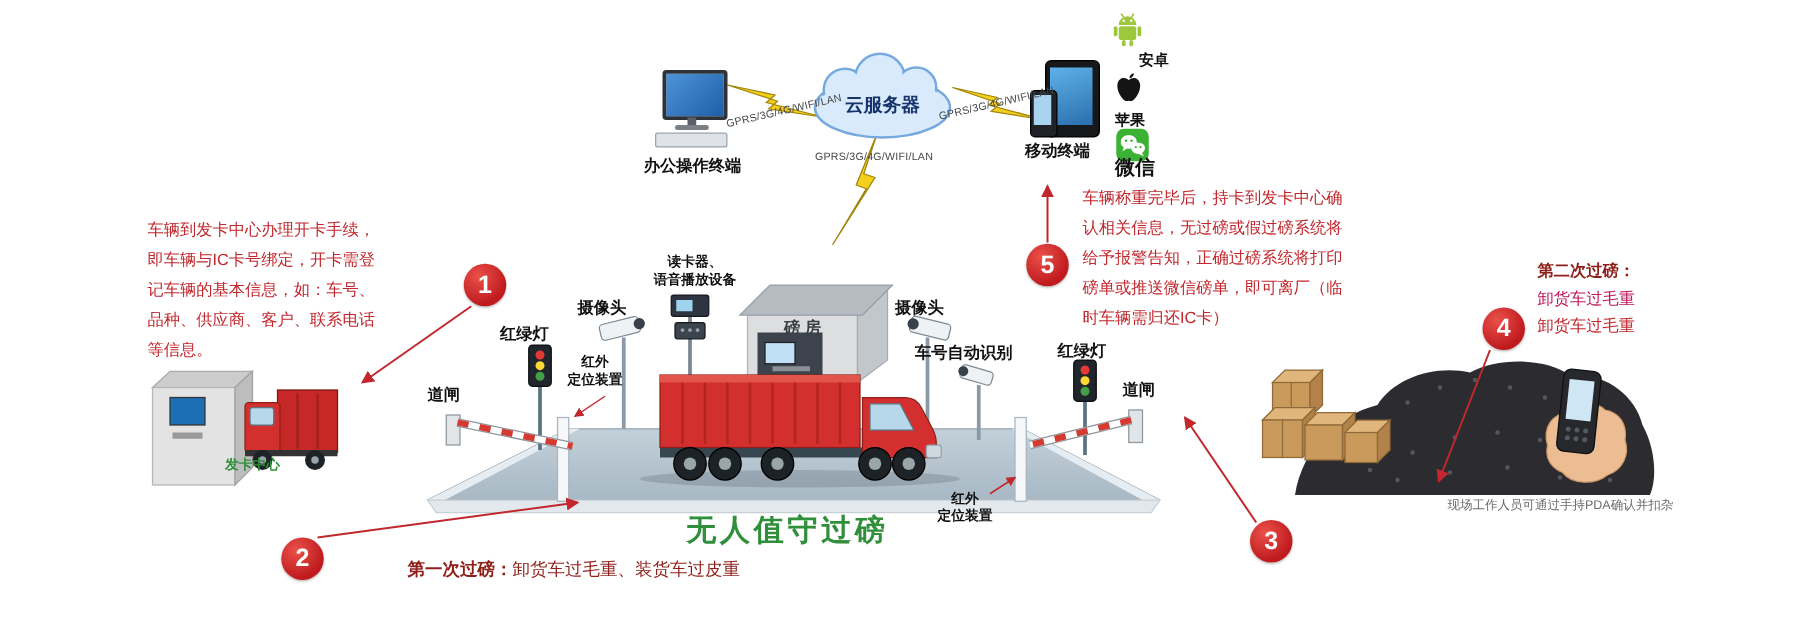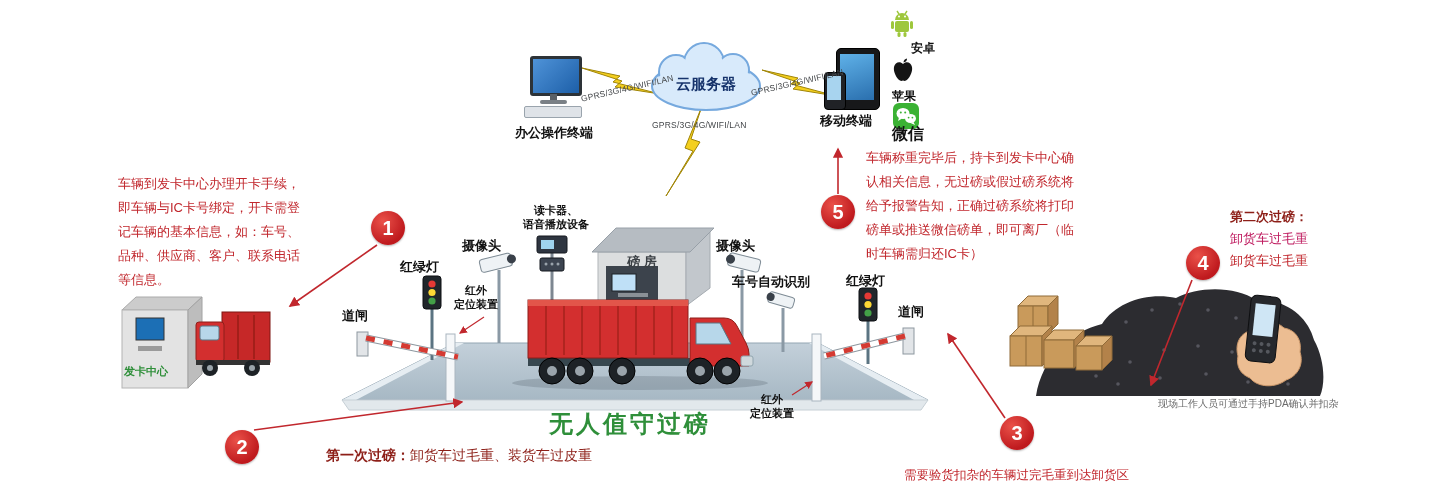--- a/index.html
+++ b/index.html
@@ -348,21 +348,20 @@
   <div class="abs" style="left:1230px;top:206px;font-size:13px;line-height:22px;">
     <div style="font-weight:bold;color:#8d1f18;">第二次过磅：</div>
     <div style="color:#be185d;">卸货车过毛重</div>
     <div style="color:#c1272d;">卸货车过毛重</div>
   </div>
 
   <div class="abs" style="left:326px;top:447px;font-size:14px;white-space:nowrap;">
     <span style="font-weight:bold;color:#8d1f18;">第一次过磅：</span><span style="color:#8d1f18;">卸货车过毛重、装货车过皮重</span>
   </div>
 
-  <div class="abs" style="left:904px;top:467px;font-size:12.5px;color:#c1272d;white-space:nowrap;">需要验货扣杂的车辆过完毛重到达卸货区</div>
   <div class="abs" style="left:1158px;top:397px;font-size:10px;color:#6b6b6b;white-space:nowrap;">现场工作人员可通过手持PDA确认并扣杂</div>
 
   <div class="abs" style="left:540px;top:408px;width:180px;text-align:center;font-size:24px;font-weight:bold;letter-spacing:3px;color:#2f8f3a;">无人值守过磅</div>
 
   <div class="lbl" style="left:462px;top:237px;">摄像头</div>
   <div class="lbl" style="left:716px;top:237px;">摄像头</div>
 
   <div class="abs" style="left:512px;top:203px;width:88px;text-align:center;font-weight:bold;font-size:11px;line-height:14px;color:#111;">
     <div>读卡器、</div>
     <div>语音播放设备</div>
@@ -380,15 +379,15 @@
     <div>定位装置</div>
   </div>
   <div class="lbl2" style="left:742px;top:392px;width:60px;">
     <div>红外</div>
     <div>定位装置</div>
   </div>
 
   <div class="lbl" style="left:342px;top:307px;">道闸</div>
   <div class="lbl" style="left:898px;top:303px;">道闸</div>
 
-  <div class="abs" style="left:124px;top:364px;width:64px;text-align:left;font-weight:bold;font-size:11px;color:#2f8f3a;">发卡中心</div>
+  <div class="abs" style="left:124px;top:364px;width:64px;text-align:center;font-weight:bold;font-size:11px;color:#2f8f3a;padding-left:46px;">发卡中心</div>
 
 </div>
 
 </body></html>

